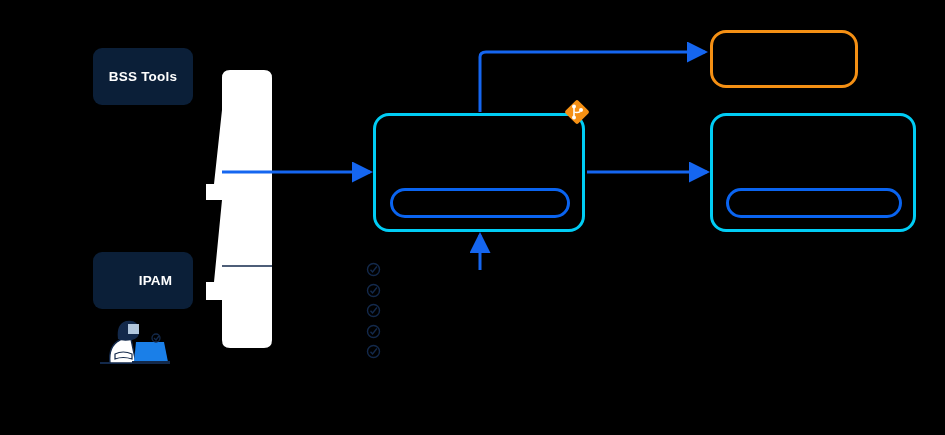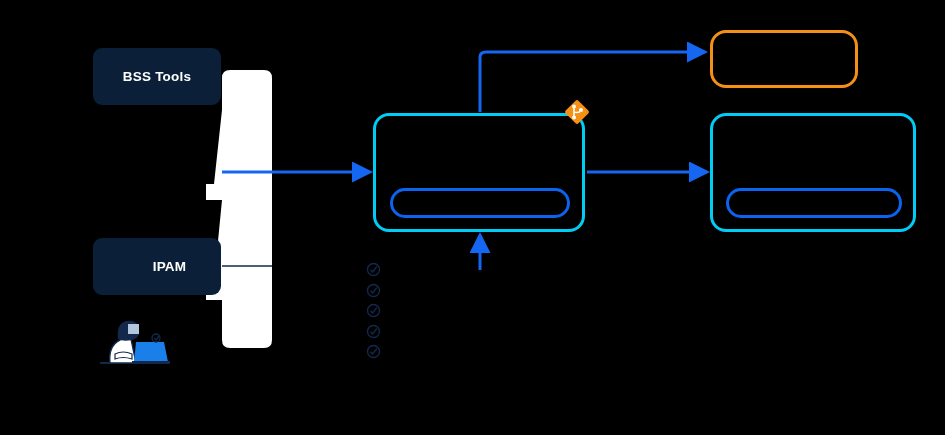--- a/index.html
+++ b/index.html
@@ -34,28 +34,28 @@
     box-sizing: border-box;
     background: #0b1f38;
     border-radius: 9px;
     display: flex;
     align-items: center;
     justify-content: center;
     color: #ffffff;
     font-size: 13.5px;
     font-weight: bold;
     letter-spacing: 0.2px;
-    width: 128px;
+    width: 100px;
     height: 57px;
     left: 93px;
     z-index: 5;
   }
   .src-box.b0 { top: 48px; }
   .src-box.b1 { top: 143px; }
-  .src-box.b2 { top: 238px; padding-left: 25px; }
+  .src-box.b2 { top: 252px; padding-left: 25px; }
 
   
   .proc-box {
     position: absolute;
     box-sizing: border-box;
     border-radius: 16px;
     background: transparent;
     z-index: 4;
   }
   .proc-box.cyan { border: 3px solid #00cdf5; }

